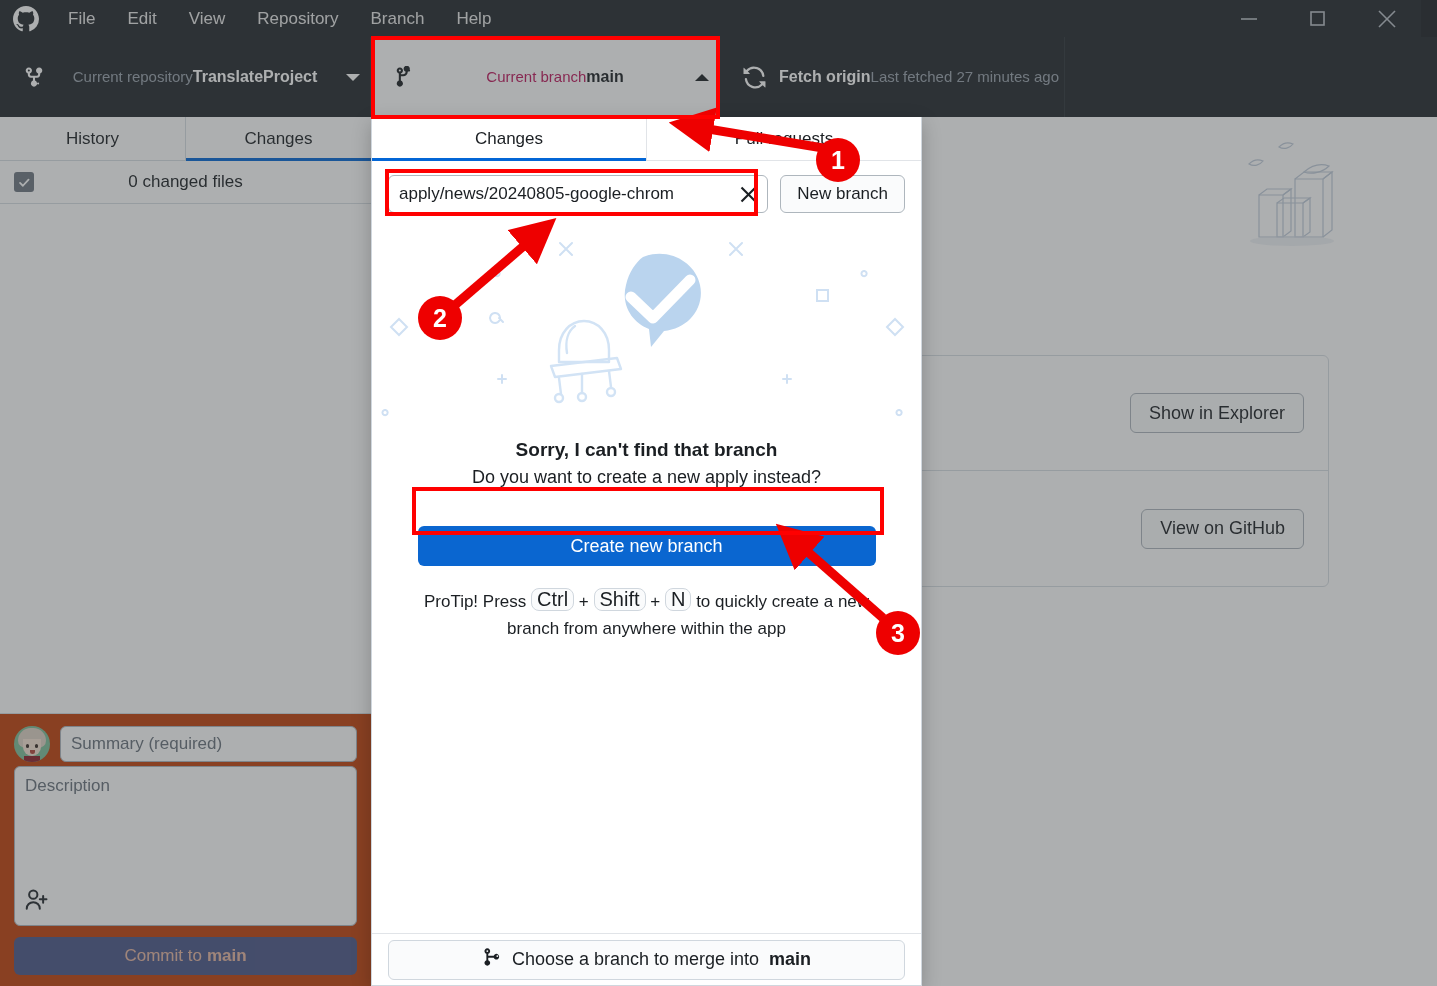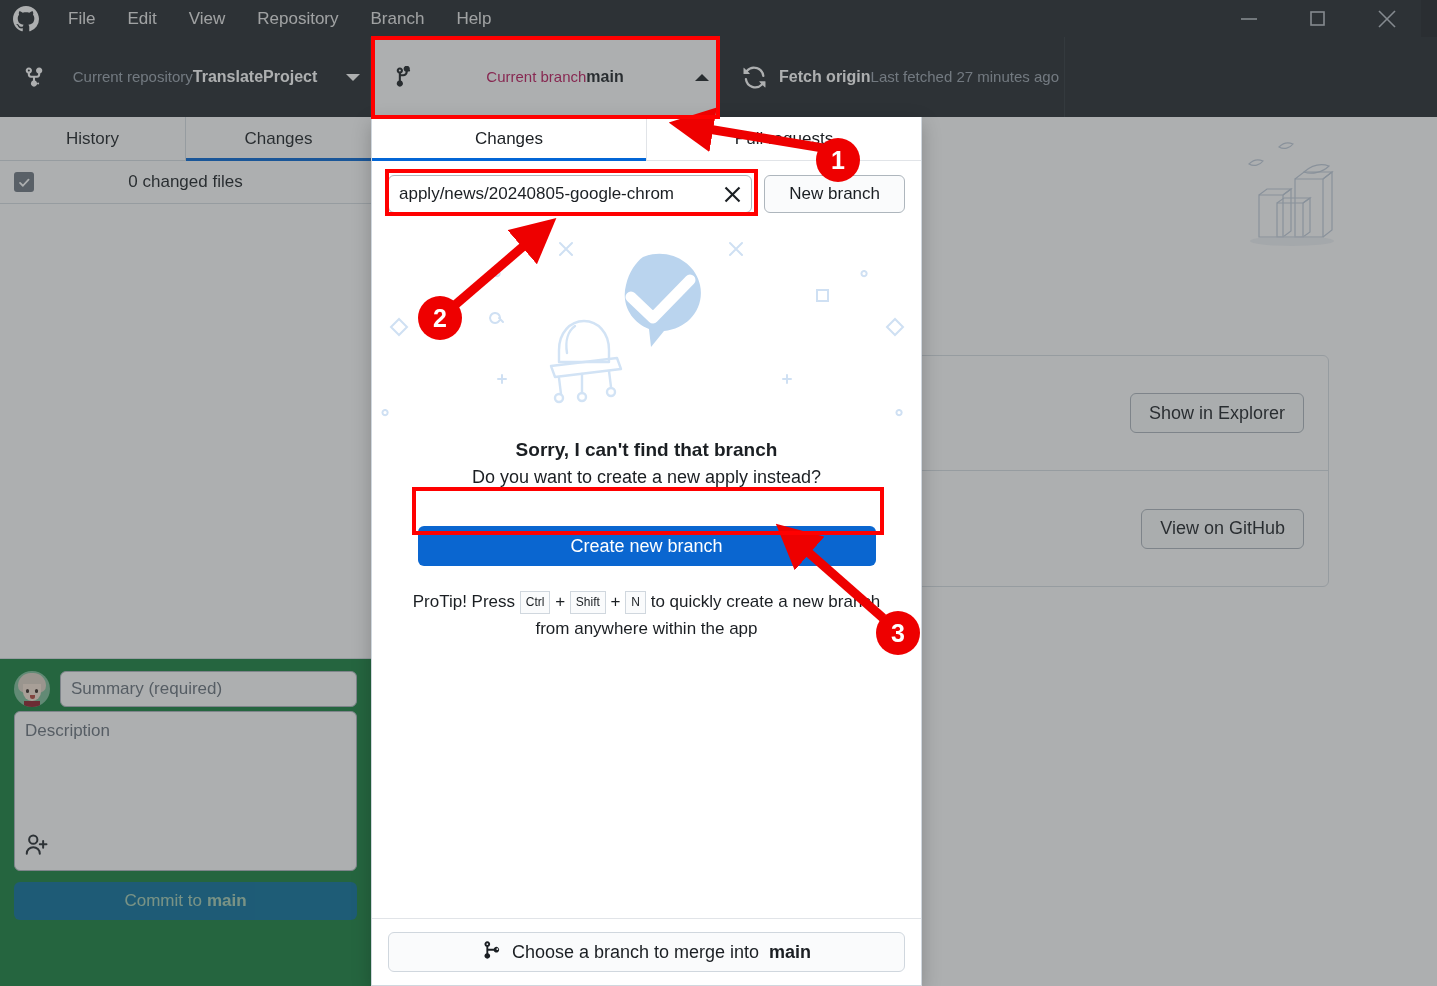--- a/index.html
+++ b/index.html
@@ -73,22 +73,22 @@
   .cb-check {
     width: 20px; height: 20px; margin-left: 14px; border-radius: 3px;
     background: #6e7781; display: flex; align-items: center; justify-content: center;
   }
   .cb-check svg { stroke: #ffffff; }
   .changed-text {
     position: absolute; left: 0; right: 0; text-align: center; font-size: 17px; color: #1b1f23;
   }
   .file-area { height: 608px; background: #ffffff; }
   .commit-area {
-    position: absolute; left: 0; bottom: 0; width: 371px; height: 328px;
-    background: #15803d; border-top: 1px solid #d8dee4; padding: 12px 14px 14px 14px;
+    position: absolute; left: 0; bottom: 0; width: 371px; height: 273px;
+    background: #c2410c; border-top: 1px solid #d8dee4; padding: 12px 14px 14px 14px;
   }
   .summary-row { display: flex; align-items: center; gap: 10px; }
   .avatar {
     width: 36px; height: 36px; border-radius: 50%; flex: none; overflow: hidden;
     background: #7fbf9a; position: relative;
   }
   .avatar .hair { position: absolute; left: 4px; top: 2px; width: 28px; height: 20px; background: #ded3c4; border-radius: 14px 14px 8px 8px; }
   .avatar .face { position: absolute; left: 9px; top: 13px; width: 18px; height: 17px; background: #f6e3d4; border-radius: 0 0 9px 9px; }
   .avatar .eyeL { position: absolute; left: 12px; top: 18px; width: 3px; height: 4px; background: #3a2c26; border-radius: 2px; }
   .avatar .eyeR { position: absolute; left: 21px; top: 18px; width: 3px; height: 4px; background: #3a2c26; border-radius: 2px; }
@@ -161,40 +161,40 @@
   .search-field {
     flex: 1; height: 38px; border: 1px solid #aeb6bd; border-radius: 6px;
     display: flex; align-items: center; padding: 0 8px 0 10px; background: #ffffff; overflow: hidden;
   }
   .search-val {
     flex: 1; font-size: 17px; color: #1b1f23; white-space: nowrap; overflow: hidden;
   }
   .clear-x { width: 22px; display: flex; align-items: center; justify-content: center; }
   .clear-x svg { stroke: #1b1f23; }
   .newbranch-btn {
-    height: 38px; padding: 0 24px; border: 1px solid #aeb6bd; border-radius: 6px;
+    height: 38px; padding: 0 16px; border: 1px solid #aeb6bd; border-radius: 6px;
     background: #fafbfc; font-size: 17px; color: #1b1f23; display: flex; align-items: center;
     white-space: nowrap;
   }
   .dd-body { flex: 1; display: flex; flex-direction: column; align-items: center; padding-top: 14px; position: relative; }
   .illo { width: 540px; height: 190px; position: relative; }
   .empty-title { font-size: 19px; font-weight: bold; color: #1b1f23; margin-top: 14px; }
   .empty-sub { font-size: 18px; color: #1b1f23; margin-top: 6px; }
   .create-btn {
     width: 458px; height: 40px; margin-top: 38px; border-radius: 6px;
     background: #0a66d0; color: #ffffff; font-size: 18px;
     display: flex; align-items: center; justify-content: center;
   }
   .protip { margin-top: 22px; text-align: center; font-size: 17px; color: #1b1f23; line-height: 27px; width: 470px; }
   .kbd {
-    display: inline-block; border: 1px solid #d0d7de; border-radius: 0;
-    padding: 0 5px; font-size: 12px; background: #fafbfc; line-height: 21px; vertical-align: 1px;
+    display: inline-block; border: 1px solid #d0d7de; border-radius: 8px;
+    padding: 0 5px; font-size: 20px; background: #fafbfc; line-height: 21px; vertical-align: 1px;
   }
   .dd-footer {
-    height: 67px; border-top: 1px solid #e1e4e8; display: flex; align-items: center;
+    height: 52px; border-top: 1px solid #e1e4e8; display: flex; align-items: center;
     justify-content: center; padding: 0 16px;
   }
   .merge-btn {
     width: 100%; height: 40px; border: 1px solid #d0d7de; border-radius: 6px;
     background: #fafbfc; display: flex; align-items: center; justify-content: center;
     gap: 10px; font-size: 18px; color: #1b1f23;
   }
   .merge-btn svg { fill: #1b1f23; }
   .merge-btn b { font-weight: bold; }
 

